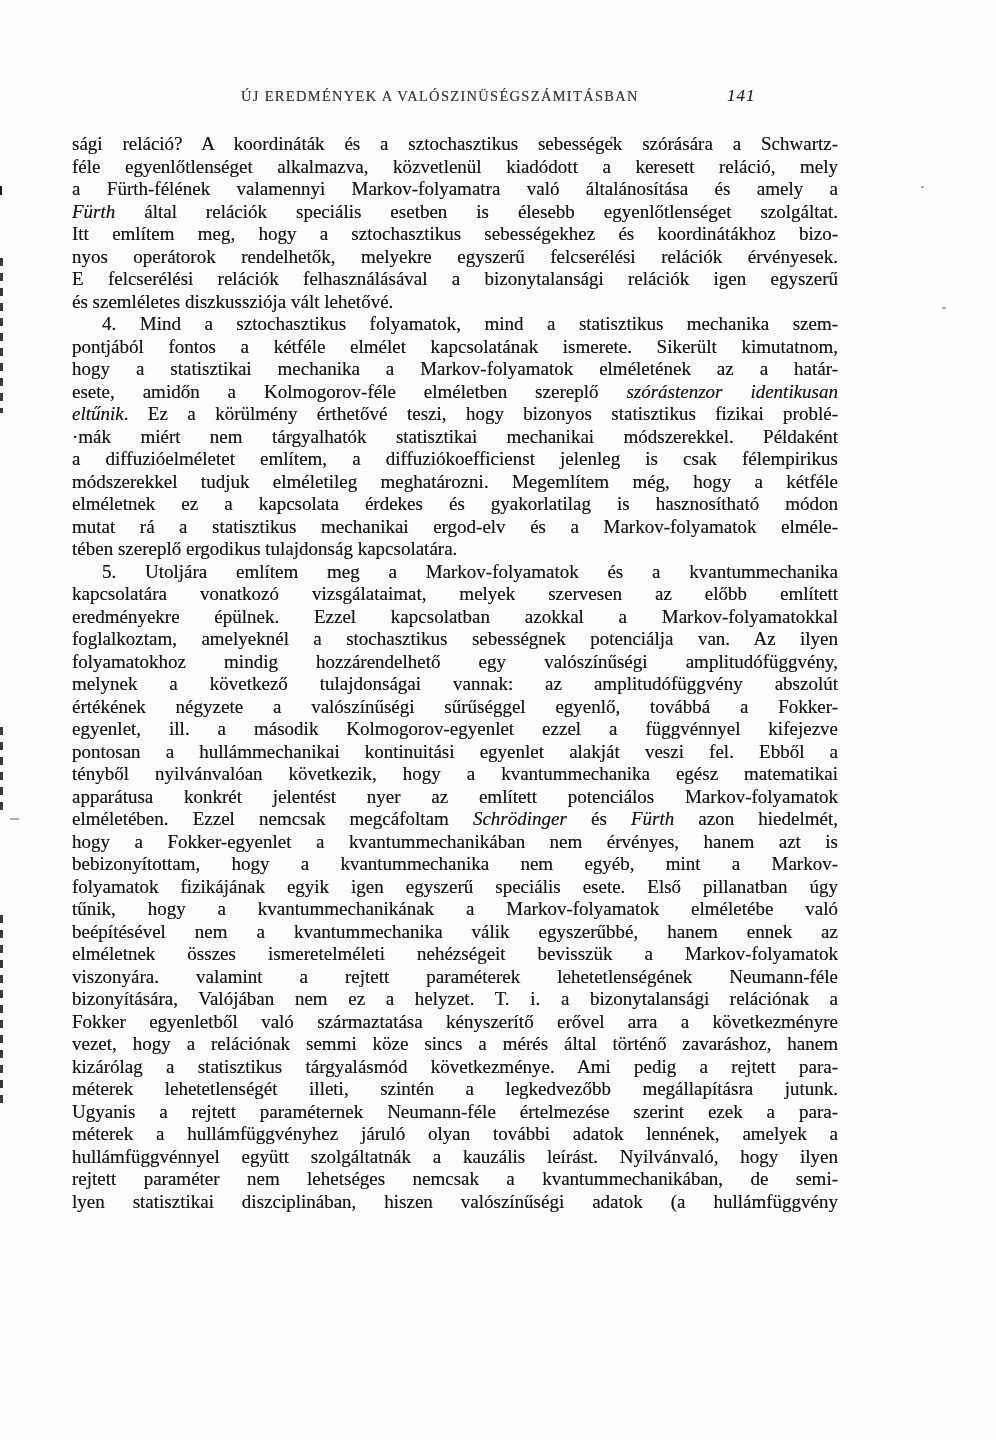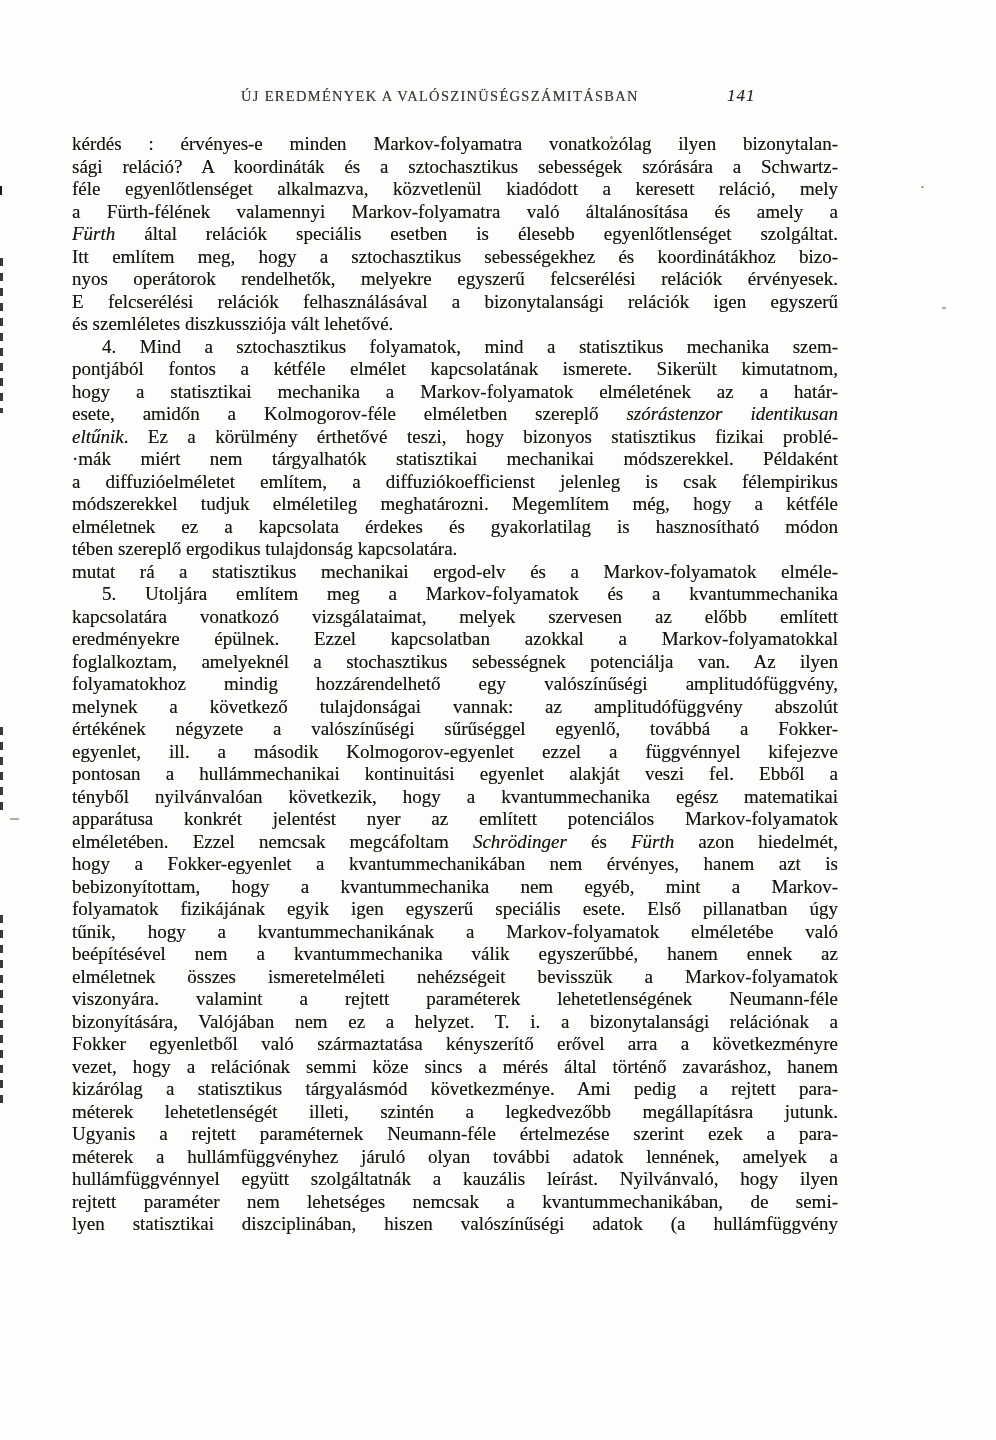--- a/index.html
+++ b/index.html
@@ -60,40 +60,39 @@
 <body>
 
 <div class="page">
 
   <div class="running-header">
     <div class="header-title">ÚJ EREDMÉNYEK A VALÓSZINÜSÉGSZÁMITÁSBAN</div>
     <div class="page-number">141</div>
   </div>
 
   <div class="text-block" id="text-block">
-      <div class="line"><span>kérdés : érvényes-e minden Markov-folyamatra vonatkozólag ilyen bizonytalan-</span></div>
       <div class="line"><span>sági reláció? A koordináták és a sztochasztikus sebességek szórására a Schwartz-</span></div>
       <div class="line"><span>féle egyenlőtlenséget alkalmazva, közvetlenül kiadódott a keresett reláció, mely</span></div>
       <div class="line"><span>a Fürth-félének valamennyi Markov-folyamatra való általánosítása és amely a</span></div>
       <div class="line"><span class="italic">Fürth</span><span> által relációk speciális esetben is élesebb egyenlőtlenséget szolgáltat.</span></div>
       <div class="line"><span>Itt említem meg, hogy a sztochasztikus sebességekhez és koordinátákhoz bizo-</span></div>
       <div class="line"><span>nyos operátorok rendelhetők, melyekre egyszerű felcserélési relációk érvényesek.</span></div>
       <div class="line"><span>E felcserélési relációk felhasználásával a bizonytalansági relációk igen egyszerű</span></div>
       <div class="line short"><span>és szemléletes diszkussziója vált lehetővé.</span></div>
       <div class="line indent"><span>4. Mind a sztochasztikus folyamatok, mind a statisztikus mechanika szem-</span></div>
       <div class="line"><span>pontjából fontos a kétféle elmélet kapcsolatának ismerete. Sikerült kimutatnom,</span></div>
       <div class="line"><span>hogy a statisztikai mechanika a Markov-folyamatok elméletének az a határ-</span></div>
       <div class="line"><span>esete, amidőn a Kolmogorov-féle elméletben szereplő </span><span class="italic">szórástenzor identikusan</span></div>
       <div class="line"><span class="italic">eltűnik</span><span>. Ez a körülmény érthetővé teszi, hogy bizonyos statisztikus fizikai problé-</span></div>
       <div class="line"><span>·mák miért nem tárgyalhatók statisztikai mechanikai módszerekkel. Példaként</span></div>
       <div class="line"><span>a diffuzióelméletet említem, a diffuziókoefficienst jelenleg is csak félempirikus</span></div>
       <div class="line"><span>módszerekkel tudjuk elméletileg meghatározni. Megemlítem még, hogy a kétféle</span></div>
       <div class="line"><span>elméletnek ez a kapcsolata érdekes és gyakorlatilag is hasznosítható módon</span></div>
+      <div class="line"><span>mutat rá a statisztikus mechanikai ergod-elv és a Markov-folyamatok elméle-</span></div>
       <div class="line short"><span>tében szereplő ergodikus tulajdonság kapcsolatára.</span></div>
-      <div class="line"><span>mutat rá a statisztikus mechanikai ergod-elv és a Markov-folyamatok elméle-</span></div>
       <div class="line indent"><span>5. Utoljára említem meg a Markov-folyamatok és a kvantummechanika</span></div>
       <div class="line"><span>kapcsolatára vonatkozó vizsgálataimat, melyek szervesen az előbb említett</span></div>
       <div class="line"><span>eredményekre épülnek. Ezzel kapcsolatban azokkal a Markov-folyamatokkal</span></div>
       <div class="line"><span>foglalkoztam, amelyeknél a stochasztikus sebességnek potenciálja van. Az ilyen</span></div>
       <div class="line"><span>folyamatokhoz mindig hozzárendelhető egy valószínűségi amplitudófüggvény,</span></div>
       <div class="line"><span>melynek a következő tulajdonságai vannak: az amplitudófüggvény abszolút</span></div>
       <div class="line"><span>értékének négyzete a valószínűségi sűrűséggel egyenlő, továbbá a Fokker-</span></div>
       <div class="line"><span>egyenlet, ill. a második Kolmogorov-egyenlet ezzel a függvénnyel kifejezve</span></div>
       <div class="line"><span>pontosan a hullámmechanikai kontinuitási egyenlet alakját veszi fel. Ebből a</span></div>
       <div class="line"><span>tényből nyilvánvalóan következik, hogy a kvantummechanika egész matematikai</span></div>

